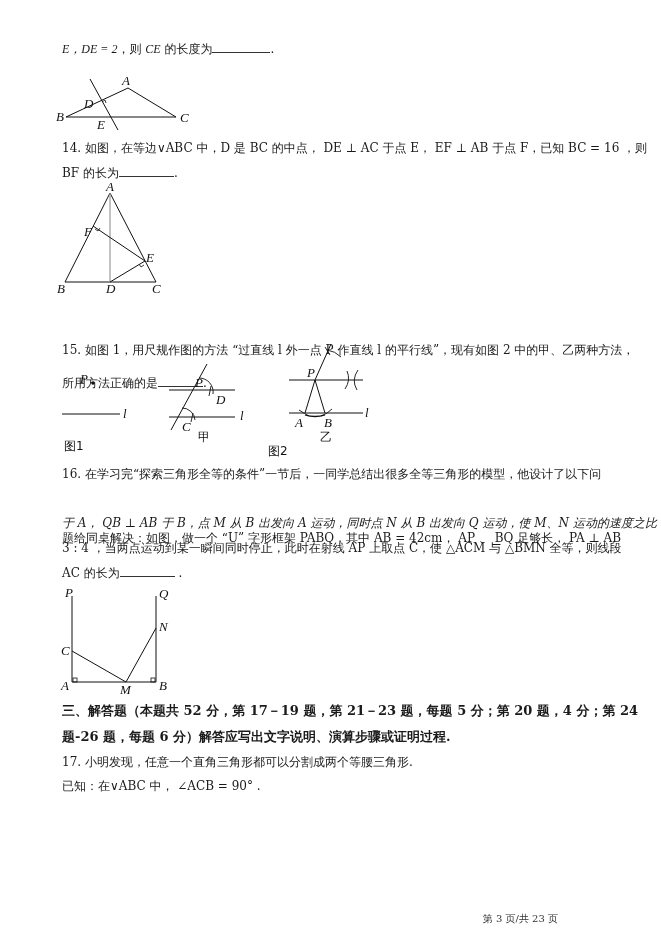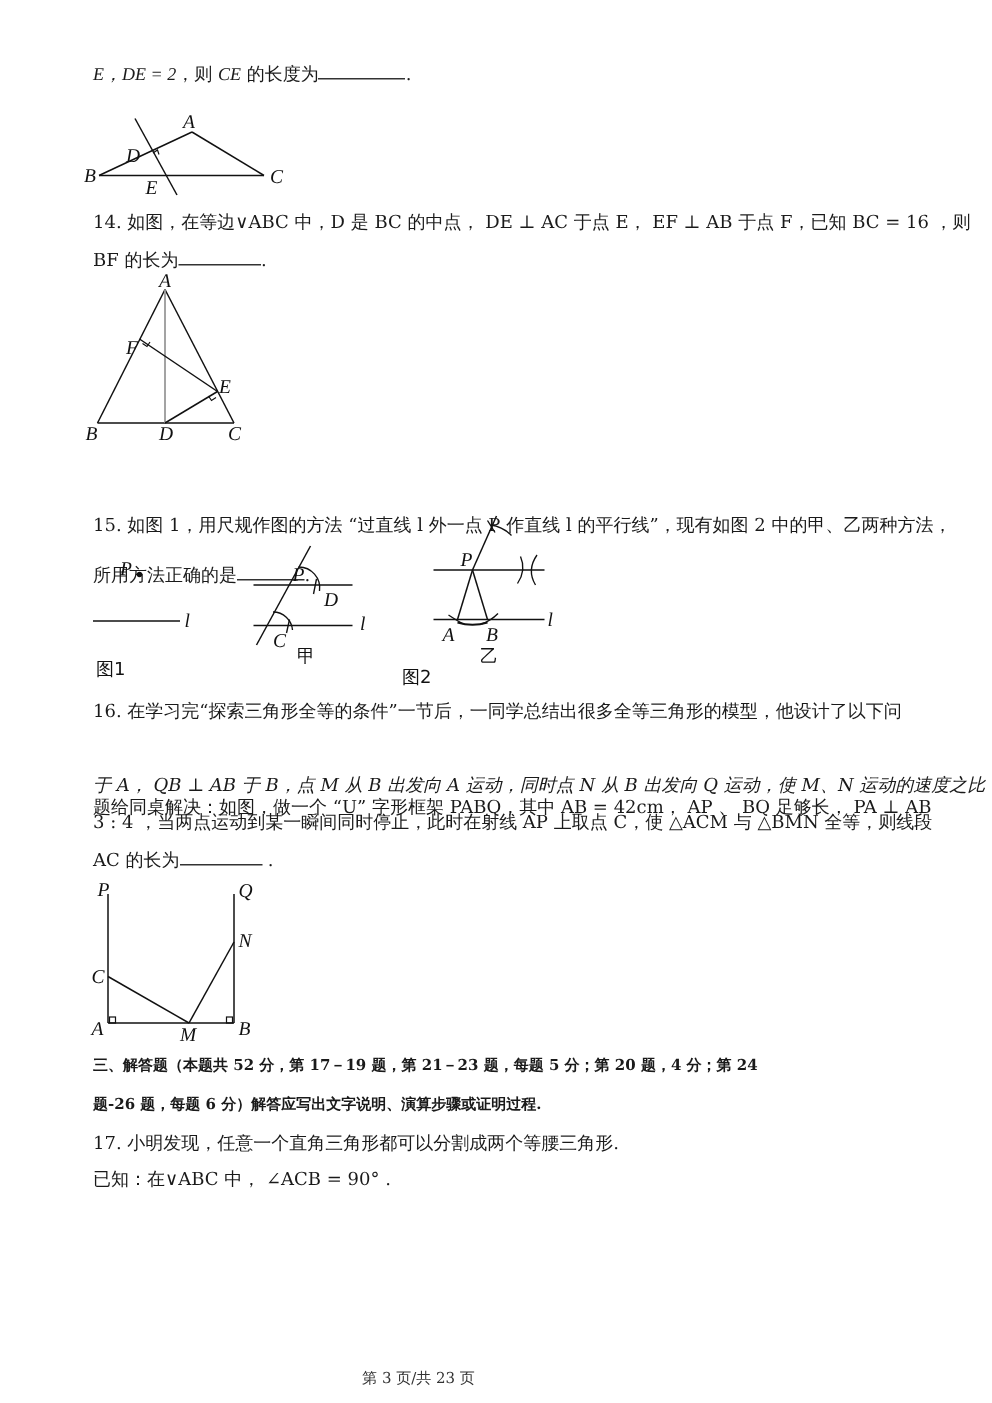--- a/index.html
+++ b/index.html
@@ -1,25 +1,25 @@
 <!DOCTYPE html>
 <html><head>
 <meta charset="utf-8">
 <style>
   html, body { margin: 0; padding: 0; background: #ffffff; }
   body { width: 661px; height: 935px; position: relative; overflow: hidden;
          font-family: "DejaVu Serif", "Liberation Serif", serif; color: #1a1a1a; }
   .line { position: absolute; left: 62px; font-size: 12px; line-height: 16px; white-space: nowrap; }
-  .bold { font-weight: bold; font-size: 10px; }
+  .bold { font-weight: bold; font-size: 13px; }
   .i { font-style: italic; font-family: "Liberation Serif", serif; }
   .blank { display: inline-block; border-bottom: 1px solid #333; height: 12px; vertical-align: baseline; }
   svg { position: absolute; overflow: visible; }
   svg text { font-family: "Liberation Serif", serif; font-style: italic; font-size: 13px; fill: #111; }
   svg text.cn { font-style: normal; font-family: "DejaVu Sans", sans-serif; font-size: 12px; }
-  .footer { position: absolute; left: 0; width: 558px; top: 912px; text-align: center; font-size: 10px; color: #333; }
+  .footer { position: absolute; left: 0; width: 558px; top: 912px; text-align: right; font-size: 10px; color: #333; }
 </style>
 </head>
 <body>
 
 <div class="line" style="top:40px;">
   <span class="i">E，</span><span class="i">DE = 2</span><span>，则</span> <span class="i">CE</span> <span>的长度为</span><span class="blank" style="width:58px;"></span><span>.</span>
 </div>
 
 <svg width="140" height="50" style="left:55px;top:75px;">
   <line x1="11" y1="42" x2="73" y2="13" stroke="#111" stroke-width="1"></line>

